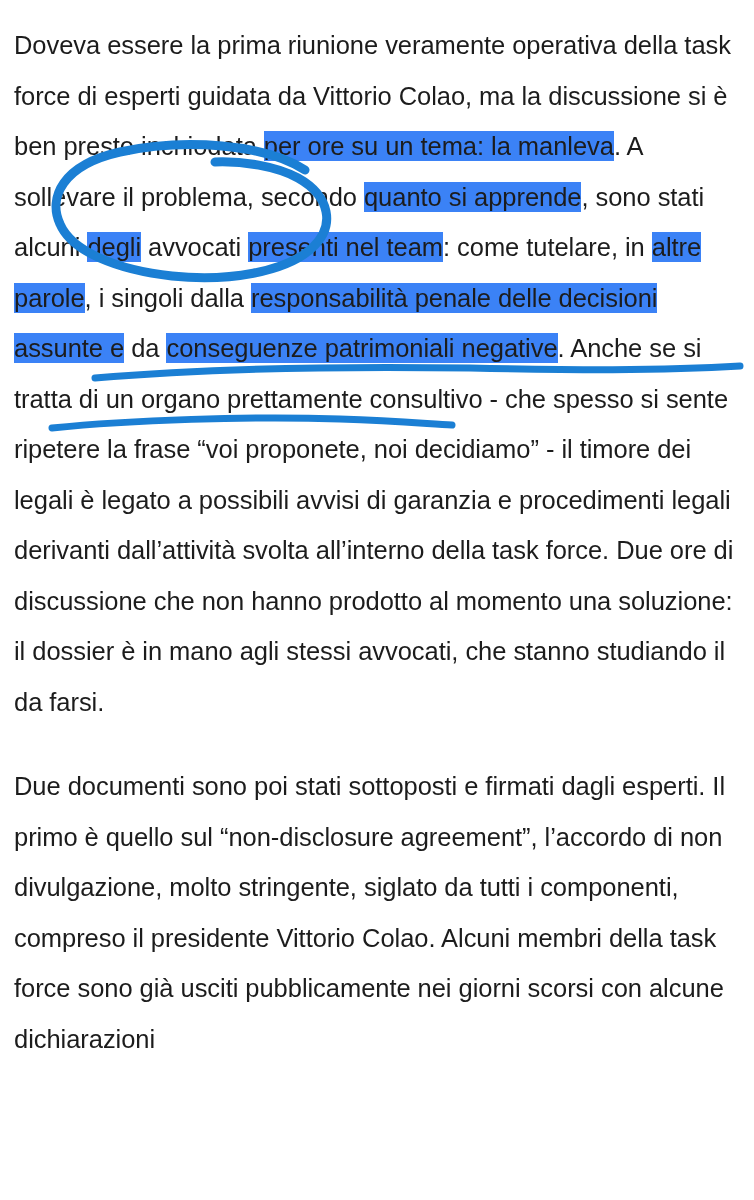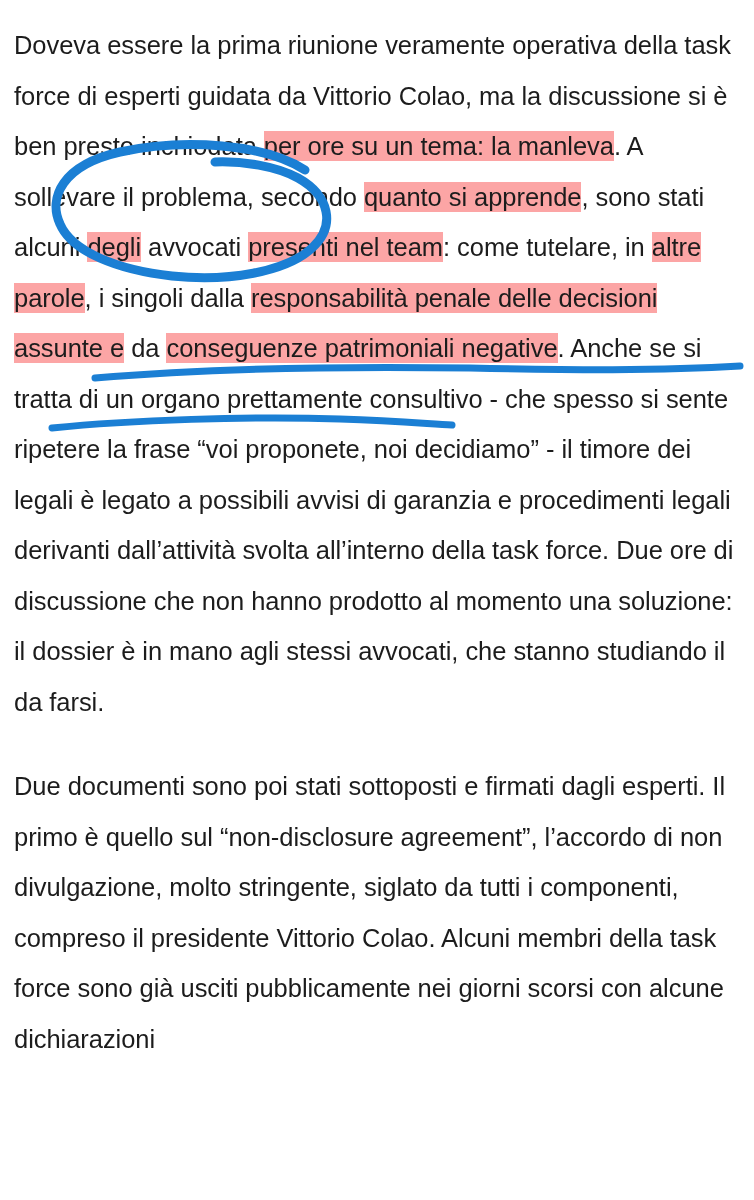--- a/index.html
+++ b/index.html
@@ -31,21 +31,21 @@
   p.para {
     margin: 0 0 34px 0;
     font-size: 25.5px;
     line-height: 50.5px;
     letter-spacing: -0.05px;
     color: #1c1c1c;
     font-weight: 400;
   }
   
   .hl {
-    background: #fca5a5;
+    background: #3b82f6;
     padding: 1px 0;
     box-decoration-break: clone;
     -webkit-box-decoration-break: clone;
   }
   
   #annotations {
     position: absolute;
     left: 0;
     top: 0;
     width: 754px;

